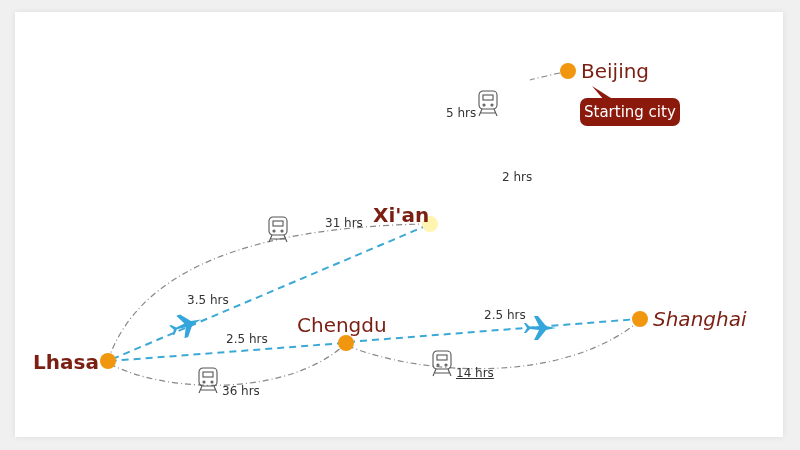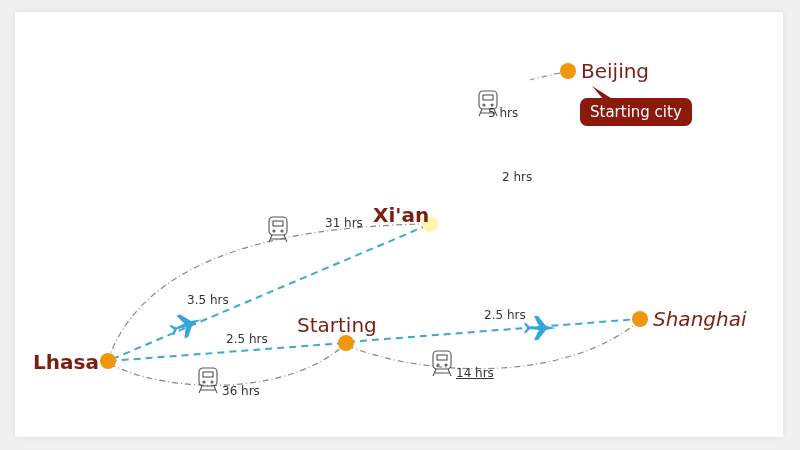--- a/index.html
+++ b/index.html
@@ -4,21 +4,21 @@
 <style>
   html, body { margin:0; padding:0; }
   body { width:800px; height:450px; background:#f0f0f0; position:relative; overflow:hidden;
          font-family:"DejaVu Sans", sans-serif; }
   .card { position:absolute; left:15px; top:12px; width:768px; height:425px; background:#ffffff;
           box-shadow:0 0 6px rgba(0,0,0,0.08); }
   svg.map { position:absolute; left:0; top:0; }
   .city { position:absolute; font-size:20px; color:#7a1f12; font-weight:500; white-space:nowrap; line-height:1; }
   .lbl { position:absolute; font-size:12px; color:#333; white-space:nowrap; line-height:1; }
   .callout { position:absolute; left:580px; top:98px; background:#8b1a0c; color:#fff; font-size:15px;
-             padding:5px 10px; border-radius:7px; white-space:nowrap; }
+             padding:5px 4px; border-radius:7px; white-space:nowrap; }
 </style>
 </head>
 <body>
 
 <div class="card"></div>
 
 <svg class="map" width="800" height="450">
 
   <g fill="none" stroke="#888" stroke-width="1.2" stroke-dasharray="6 3 1 3">
     <path d="M560,73 Q545,76 530,80"></path>
@@ -73,26 +73,26 @@
     <rect x="0" y="0" width="18" height="18" rx="4"></rect>
       <rect x="4" y="4" width="10" height="5"></rect>
     <circle cx="5" cy="14" r="1"></circle>
       <circle cx="13" cy="14" r="1"></circle>
     <path d="M3,18 L0,25 M15,18 L18,25 M2,22 L16,22"></path>
   </g>
 </svg>
 
 <div class="city" style="left:581px;top:61px;">Beijing</div>
 <div class="city" style="left:373px;top:205px;font-weight:bold;">Xi'an</div>
-<div class="city" style="left:297px;top:315px;">Starting</div>
+<div class="city" style="left:297px;top:315px;">Chengdu</div>
 <div class="city" style="left:653px;top:309px;font-style:italic;">Shanghai</div>
 <div class="city" style="left:33px;top:352px;font-weight:bold;">Lhasa</div>
 
 <div class="callout">Starting city</div>
 
-<div class="lbl" style="left:446px;top:107px;margin-left:42px;">5 hrs</div>
+<div class="lbl" style="left:446px;top:107px;">5 hrs</div>
 <div class="lbl" style="left:490px;top:171px;margin-left:12px;">2 hrs</div>
 <div class="lbl" style="left:293px;top:217px;margin-left:32px;">31 hrs</div>
 <div class="lbl" style="left:187px;top:294px;text-align:center;">3.5 hrs</div>
 <div class="lbl" style="left:226px;top:333px;">2.5 hrs</div>
 <div class="lbl" style="left:222px;top:385px;text-align:right;">36 hrs</div>
 <div class="lbl" style="left:484px;top:309px;">2.5 hrs</div>
 <div class="lbl" style="left:456px;top:367px;text-decoration:underline;">14 hrs</div>
 
 </body></html>

